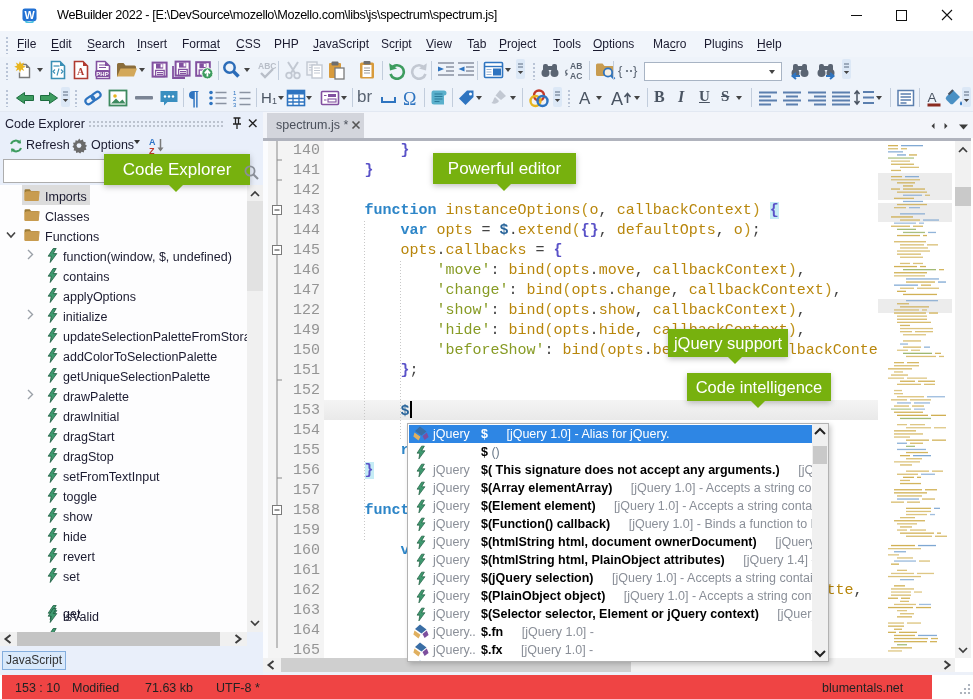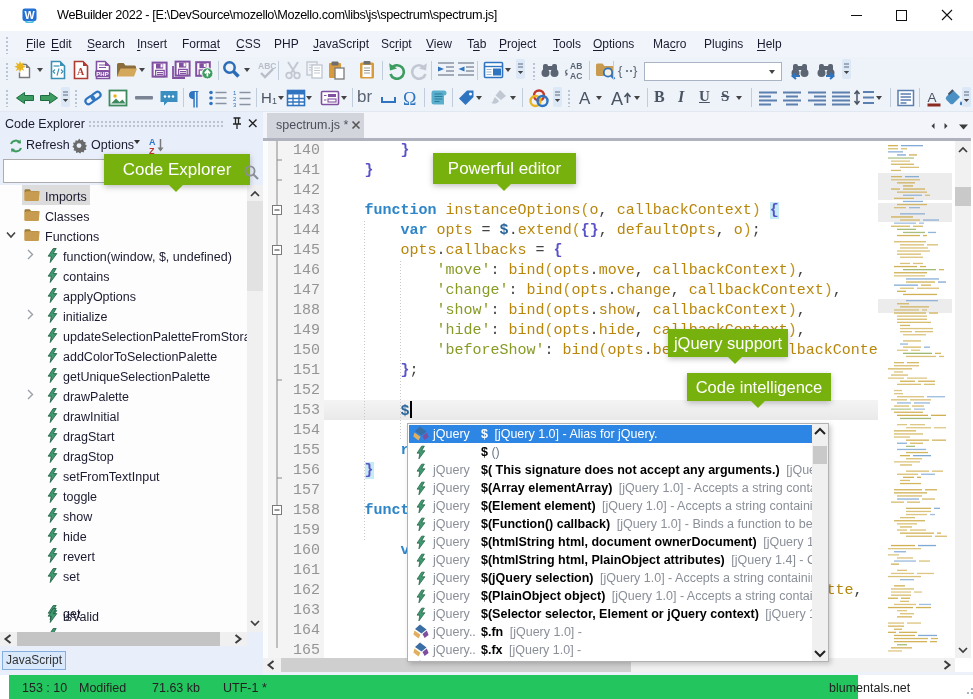--- a/index.html
+++ b/index.html
@@ -66,48 +66,48 @@
 
 
 .gtip { position:absolute; background:#77b10e; color:#fff; text-align:center; box-shadow:0 2px 6px rgba(0,0,0,0.25); }
 .gtip .arr { position:absolute; bottom:-7px; width:0; height:0; border-left:7px solid transparent; border-right:7px solid transparent; border-top:7px solid #77b10e; }
 
 
 #popup { left:407px; top:423px; width:422px; height:239px; background:#fff; border:1px solid #b2b2b2; box-shadow:2px 2px 5px rgba(0,0,0,0.2); font-size:12.5px; overflow:hidden; }
 .prow { position:absolute; left:1px; height:18px; line-height:18px; width:405px; white-space:nowrap; overflow:hidden; color:#333; }
 .prow .lbl { position:absolute; left:24px; color:#8a8f98; }
 .prow .main { position:absolute; left:72px; font-weight:bold; color:#000; }
-.prow .main .desc { font-weight:normal; color:#8a8f98; margin-left:3px; }
+.prow .main .desc { font-weight:normal; color:#8a8f98; margin-left:15px; }
 .prow.sel { background:#2e86e4; color:#fff; }
 .prow.sel .lbl, .prow.sel .main, .prow.sel .main .desc { color:#fff; }
 #popvsb { position:absolute; right:0px; top:0px; width:16px; height:237px; background:#f0f0f0; }
 
 
-#statusbar { left:9px; top:675px; width:849px; height:24px; background:#22c55e; font-size:12.5px; color:#222; }
+#statusbar { left:2px; top:675px; width:930px; height:24px; background:#ef4444; font-size:12.5px; color:#222; }
 </style>
 </head>
 <body>
 <div id="app">
 
 <div id="titlebar" class="abs"></div>
 <svg id="logo" class="abs" viewBox="0 0 16 16">
   <rect x="0.5" y="0.5" width="15" height="13.5" rx="2.5" fill="#2271d3"></rect>
   <text x="8" y="11.5" font-size="11.5" font-weight="bold" fill="#fff" text-anchor="middle" font-family="Liberation Sans">W</text>
   <path d="M3.5 14.2 q4.5 3.2 9 0" stroke="#49bfdf" stroke-width="1.8" fill="none"></path>
 </svg>
 <div id="title-text" class="abs">WeBuilder 2022 - [E:\DevSource\mozello\Mozello.com\libs\js\spectrum\spectrum.js]</div>
 <svg class="abs" style="left:845px;top:0;width:130px;height:30px" viewBox="0 0 130 30">
   <line x1="6" y1="15.5" x2="17" y2="15.5" stroke="#111" stroke-width="1"></line>
   <rect x="51.5" y="10.5" width="10" height="10" fill="none" stroke="#111" stroke-width="1"></rect>
   <path d="M97 10 l10 10 M107 10 l-10 10" stroke="#111" stroke-width="1.1"></path>
 </svg>
 
 <div id="menubar" class="abs">
   <div class="grip abs" style="left:5px;"></div>
-  <span class="mi" style="left:26px"><u>F</u>ile</span>
+  <span class="mi" style="left:17px"><u>F</u>ile</span>
   <span class="mi" style="left:51px"><u>E</u>dit</span>
   <span class="mi" style="left:87px"><u>S</u>earch</span>
   <span class="mi" style="left:137px"><u>I</u>nsert</span>
   <span class="mi" style="left:182px">For<u>ma</u>t</span>
   <span class="mi" style="left:236px"><u>C</u>SS</span>
   <span class="mi" style="left:274px">PHP</span>
   <span class="mi" style="left:313px"><u>J</u>avaScript</span>
   <span class="mi" style="left:381px">Sc<u>r</u>ipt</span>
   <span class="mi" style="left:426px"><u>V</u>iew</span>
   <span class="mi" style="left:467px">T<u>a</u>b</span>
@@ -684,21 +684,21 @@
   <div id="gutter" class="abs">
     <div id="linenums" class="abs">
           <div style="position:absolute;top:0px;right:3px">140</div>
 <div style="position:absolute;top:20px;right:3px">141</div>
 <div style="position:absolute;top:40px;right:3px">142</div>
 <div style="position:absolute;top:60px;right:3px">143</div>
 <div style="position:absolute;top:80px;right:3px">144</div>
 <div style="position:absolute;top:100px;right:3px">145</div>
 <div style="position:absolute;top:120px;right:3px">146</div>
 <div style="position:absolute;top:140px;right:3px">147</div>
-<div style="position:absolute;top:160px;right:3px">188</div>
+<div style="position:absolute;top:160px;right:3px">122</div>
 <div style="position:absolute;top:180px;right:3px">149</div>
 <div style="position:absolute;top:200px;right:3px">150</div>
 <div style="position:absolute;top:220px;right:3px">151</div>
 <div style="position:absolute;top:240px;right:3px">152</div>
 <div style="position:absolute;top:260px;right:3px">153</div>
 <div style="position:absolute;top:280px;right:3px">154</div>
 <div style="position:absolute;top:300px;right:3px">155</div>
 <div style="position:absolute;top:320px;right:3px">156</div>
 <div style="position:absolute;top:340px;right:3px">157</div>
 <div style="position:absolute;top:360px;right:3px">158</div>
@@ -1107,21 +1107,21 @@
 <svg style="position:absolute;left:0;bottom:2px;width:16px;height:12px" viewBox="0 0 16 12">
           <path d="M3 4 L8 9 L13 4" stroke="#222" stroke-width="2" fill="none"></path>
         </svg>
 </div>
     </div>
 
 <div id="statusbar" class="abs">
   <span class="abs" style="left:13px;top:6px">153 : 10</span>
   <span class="abs" style="left:70px;top:6px">Modified</span>
   <span class="abs" style="left:143px;top:6px">71.63 kb</span>
-  <span class="abs" style="left:214px;top:6px">UTF-1 *</span>
+  <span class="abs" style="left:214px;top:6px">UTF-8 *</span>
   <span class="abs" style="left:820px;top:6px">blumentals.net</span>
   <svg class="abs" style="left:956px;top:8px;width:14px;height:12px" viewBox="0 0 14 12">
     <g fill="#9aa2ae">
           <circle cx="11" cy="2" r="1.1"></circle>
           <circle cx="11" cy="6" r="1.1"></circle>
           <circle cx="11" cy="10" r="1.1"></circle>
           <circle cx="7" cy="6" r="1.1"></circle>
           <circle cx="7" cy="10" r="1.1"></circle>
           <circle cx="3" cy="10" r="1.1"></circle>
         </g>

